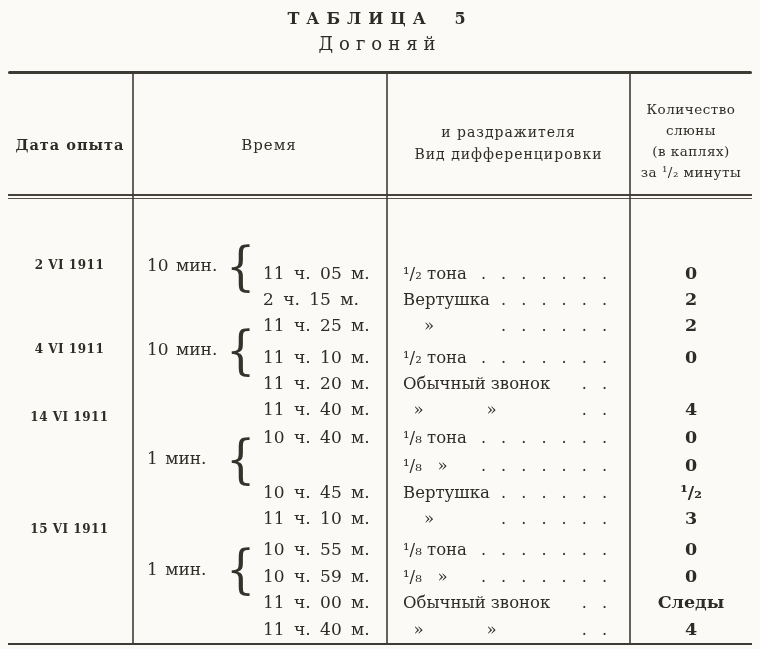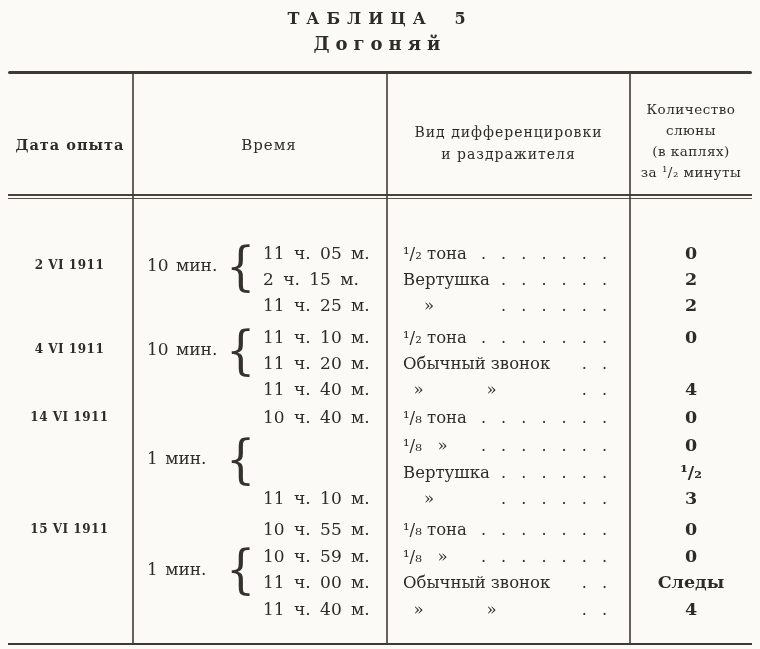--- a/index.html
+++ b/index.html
@@ -9,35 +9,35 @@
     background:#fbfaf7;
     font-family:"DejaVu Serif","Liberation Serif",serif;
     color:#2e2c27;
     overflow:hidden;
   }
   .abs{position:absolute;}
   
   .table-title{top:9px;left:0;width:760px;text-align:center;font-size:16px;
     letter-spacing:7px;word-spacing:9px;font-weight:600;}
   .dog-name{top:33px;left:0;width:760px;text-align:center;font-size:18px;
-    font-weight:700;letter-spacing:6px;}
+    font-weight:400;letter-spacing:6px;}
   
   .rule-top{left:8px;top:71px;width:744px;height:3px;background:#3d3b34;border-radius:2px;}
   .rule-dbl-a{left:8px;top:194px;width:744px;height:2px;background:#45433b;}
   .rule-dbl-b{left:8px;top:198px;width:744px;height:1px;background:#55534a;}
   .rule-bottom{left:8px;top:643px;width:744px;height:2px;background:#3d3b34;}
   .vsep{top:74px;height:569px;width:2px;background:rgba(62,60,51,.8);}
   .vsep1{left:132px;} .vsep2{left:386px;} .vsep3{left:629px;}
   
   .h-date{left:8px;top:136px;width:124px;text-align:center;font-weight:700;font-size:14.5px;letter-spacing:1px;}
   .h-time{left:134px;top:136px;width:252px;text-align:center;font-size:15px;letter-spacing:1px;margin-left:9px;}
   .h-stim{left:390px;top:121px;width:237px;text-align:center;font-size:14px;line-height:22px;letter-spacing:1px;}
   .h-amt{left:632px;top:99px;width:118px;text-align:center;font-size:13.5px;line-height:21px;letter-spacing:.5px;}
   
-  .row{left:0;width:760px;height:27px;line-height:27px;font-size:17px;}
+  .row{left:0;width:760px;height:27px;line-height:27px;font-size:17px;margin-top:20px;}
   .r0{top:240px}.r1{top:266px}.r2{top:292px}
   .r3{top:324px}.r4{top:350px}.r5{top:376px}
   .r6{top:404px}.r7{top:432px}.r8{top:459px}.r9{top:485px}
   .r10{top:516px}.r11{top:543px}.r12{top:569px}.r13{top:596px}
   .time{position:absolute;left:263px;width:125px;word-spacing:4px;white-space:pre;}
   .stim{position:absolute;left:403px;white-space:pre;font-size:16.5px;}
   .dots{position:absolute;right:148px;white-space:pre;letter-spacing:5px;font-size:16px;color:#343129;}
   .value{position:absolute;left:632px;width:118px;text-align:center;font-weight:600;font-size:17.5px;}
   
   .date{left:6px;width:127px;height:27px;line-height:27px;text-align:center;
@@ -61,22 +61,22 @@
   <div class="abs rule-dbl-a"></div>
   <div class="abs rule-dbl-b"></div>
   <div class="abs rule-bottom"></div>
   <div class="abs vsep vsep1"></div>
   <div class="abs vsep vsep2"></div>
   <div class="abs vsep vsep3"></div>
 
   <div class="abs h-date">Дата опыта</div>
   <div class="abs h-time">Время</div>
   <div class="abs h-stim">
+    <div>и раздражителя</div>
     <div>Вид дифференцировки</div>
-    <div>и раздражителя</div>
   </div>
   <div class="abs h-amt">
     <div>Количество</div>
     <div>слюны</div>
     <div>(в каплях)</div>
     <div>за ¹/₂ минуты</div>
   </div>
 
   <div class="abs date d0">2 VI 1911</div>
   <div class="abs date d1">4 VI 1911</div>
@@ -132,20 +132,21 @@
     <span class="stim">¹/₈ тона</span>
     <span class="dots">. . . . . . .</span>
     <span class="value">0</span>
   </div>
   <div class="abs row r7">
     <span class="stim">¹/₈   »</span>
     <span class="dots">. . . . . . .</span>
     <span class="value">0</span>
   </div>
   <div class="abs row r8">
+    <span class="time">10 ч. 45 м.</span>
     <span class="stim">Вертушка</span>
     <span class="dots">. . . . . .</span>
     <span class="value">¹/₂</span>
   </div>
   <div class="abs row r9">
     <span class="time">11 ч. 10 м.</span>
     <span class="stim">    »</span>
     <span class="dots">. . . . . .</span>
     <span class="value">3</span>
   </div>

